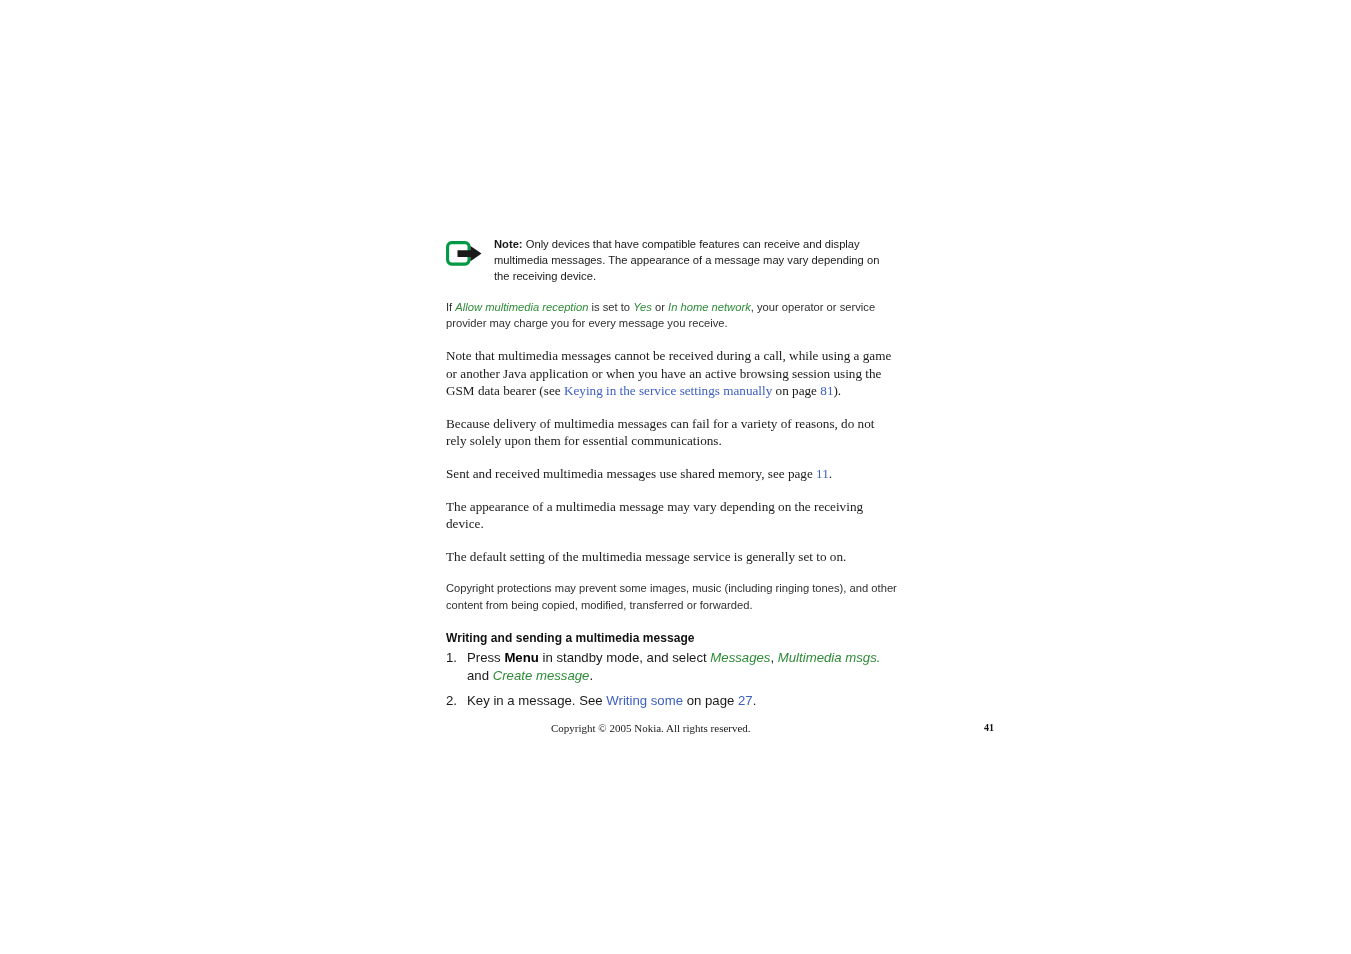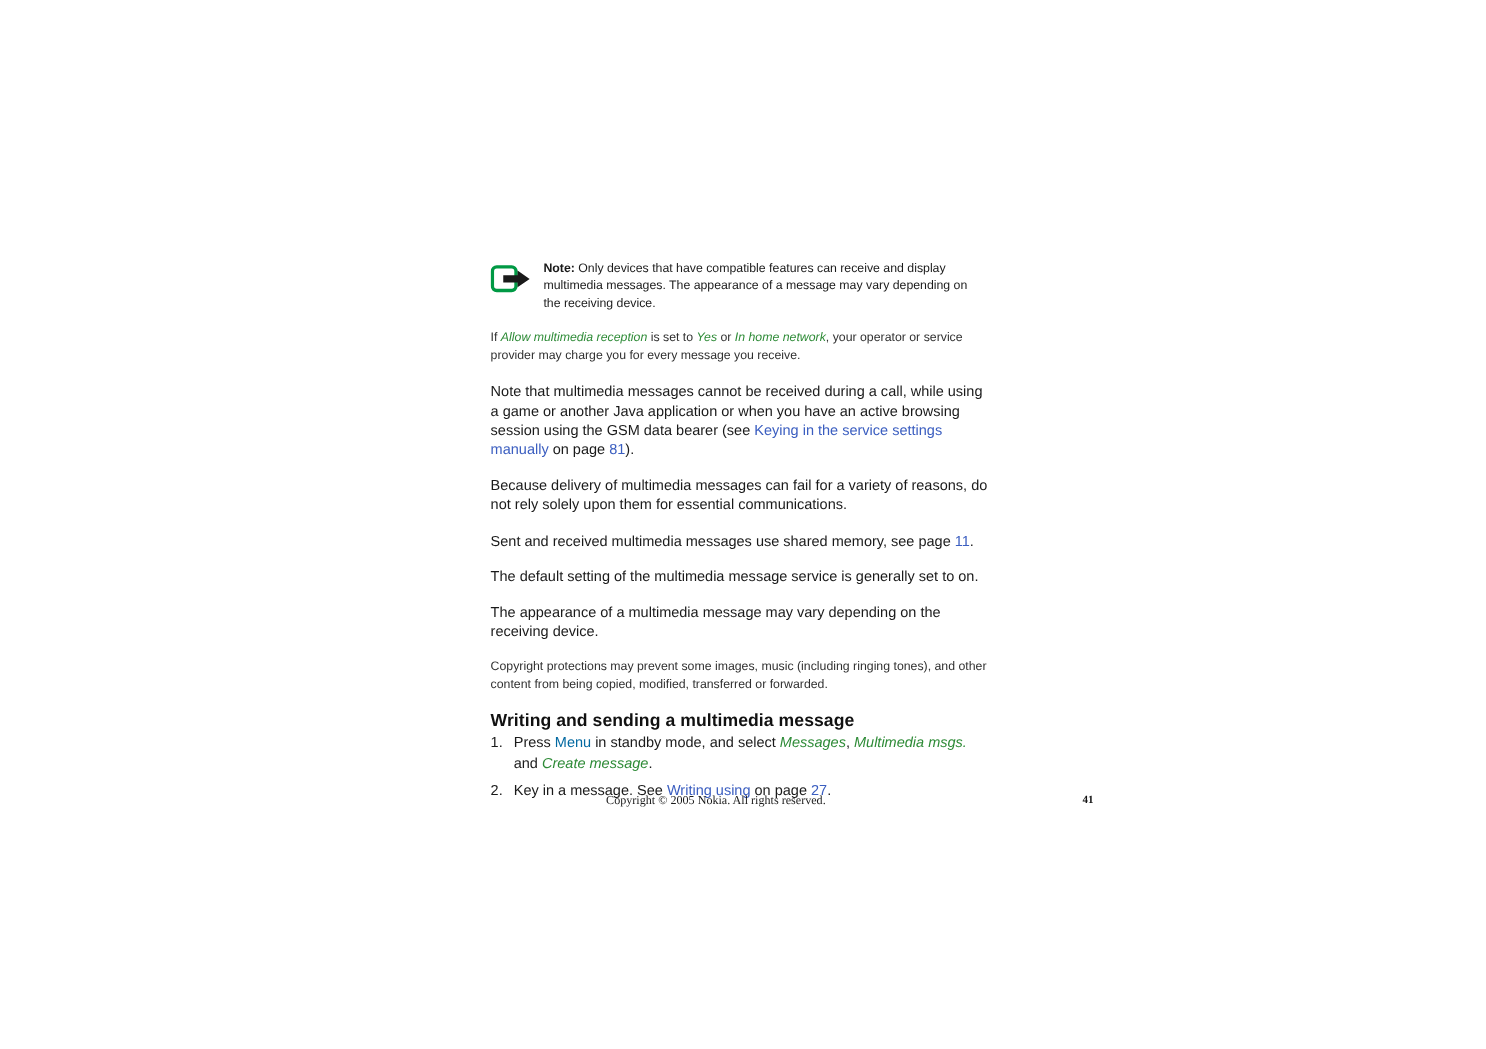--- a/index.html
+++ b/index.html
@@ -59,45 +59,46 @@
   }
 
   
   p {
     margin: 14px 0 15px 0;
   }
   .body-para {
     font-size: 13.2px;
     line-height: 17.6px;
     color: #1a1a1a;
+    font-family: Liberation Serif, serif;
   }
   .small-para {
     font-size: 11.2px;
     line-height: 16.2px;
     color: #303030;
     margin-bottom: 16px;
   }
 
   
   .link {
     color: #3b5ec0;
     text-decoration: none;
   }
   .setting {
     color: #2e8b37;
     font-style: italic;
   }
   .menu-key {
-    color: #0369a1;
-    font-weight: normal;
+    color: #000000;
+    font-weight: bold;
   }
 
   
   .section-heading {
-    font-size: 16px;
+    font-size: 12px;
     font-weight: bold;
     color: #111111;
     margin: 0 0 1px 0;
     line-height: 19px;
     letter-spacing: 0.05px;
   }
   .heading-intro {
     font-size: 13.2px;
     line-height: 17.6px;
     margin: 0 0 13px 0;
@@ -173,35 +174,35 @@
     </div>
 
     <p class="small-para"><span>If </span><span class="setting">Allow multimedia reception</span><span> is set to </span><span class="setting">Yes</span><span> or </span><span class="setting">In home network</span><span>, your operator or service provider may charge you for every message you receive.</span></p>
 
     <p class="body-para"><span>Note that multimedia messages cannot be received during a call, while using a game or another Java application or when you have an active browsing session using the GSM data bearer (see </span><a href="#" class="link">Keying in the service settings manually</a><span> on page </span><a href="#" class="link">81</a><span>).</span></p>
 
     <p class="body-para">Because delivery of multimedia messages can fail for a variety of reasons, do not rely solely upon them for essential communications.</p>
 
     <p class="body-para"><span>Sent and received multimedia messages use shared memory, see page </span><a href="#" class="link">11</a><span>.</span></p>
 
+    <p class="body-para">The appearance of a multimedia message may vary depending on the receiving device.</p>
+
     <p class="body-para">The default setting of the multimedia message service is generally set to on.</p>
-
-    <p class="body-para">The appearance of a multimedia message may vary depending on the receiving device.</p>
 
     <p class="small-para">Copyright protections may prevent some images, music (including ringing tones), and other content from being copied, modified, transferred or forwarded.</p>
 
     <h2 class="section-heading">Writing and sending a multimedia message</h2>
 
 
     <ol class="steps">
       <li>
         <span class="num">1.</span><span>Press </span><span class="menu-key">Menu</span><span> in standby mode, and select </span><span class="setting">Messages</span><span>, </span><span class="setting">Multimedia msgs.</span><span> and </span><span class="setting">Create message</span><span>.</span>
       </li>
       <li>
-        <span class="num">2.</span><span>Key in a message. See </span><a href="#" class="link">Writing using</a><span> on page </span><a href="#" class="link">27</a><span>.</span>
+        <span class="num">2.</span><span>Key in a message. See </span><a href="#" class="link">Writing some</a><span> on page </span><a href="#" class="link">27</a><span>.</span>
       </li>
     </ol>
 
   </div>
 
   <div class="footer">
     <span class="footer-copyright">Copyright © 2005 Nokia. All rights reserved.</span>
     <span class="footer-pageno">41</span>
   </div>
 

